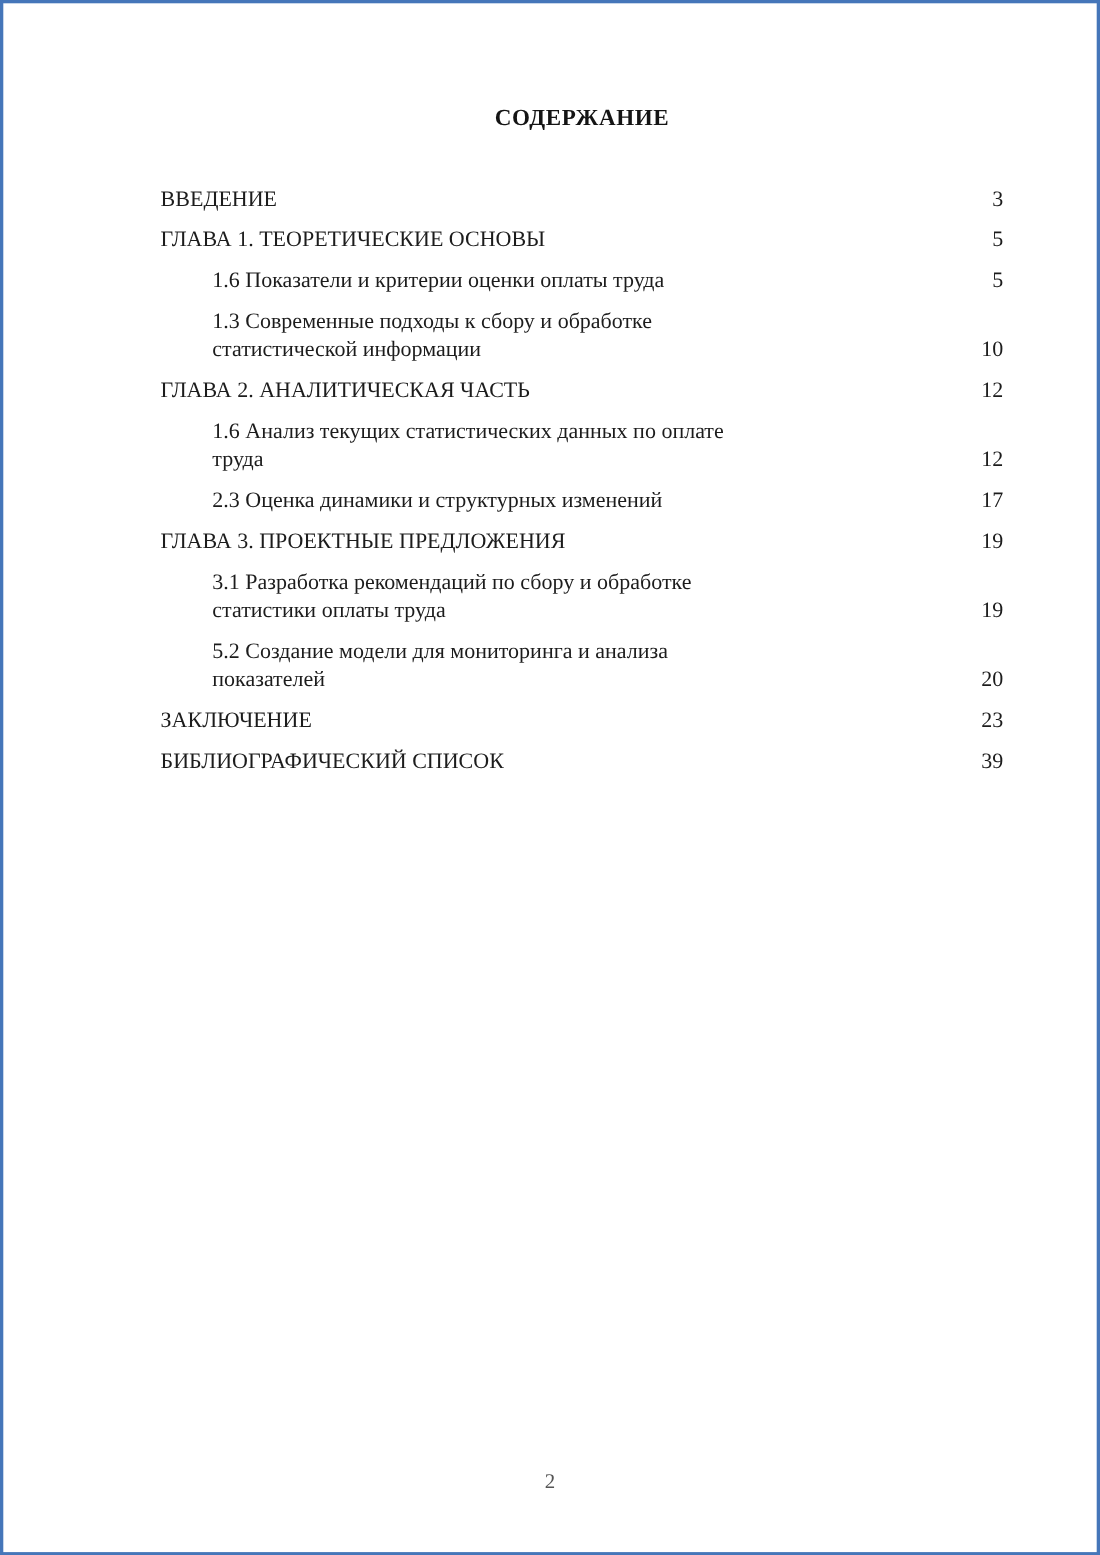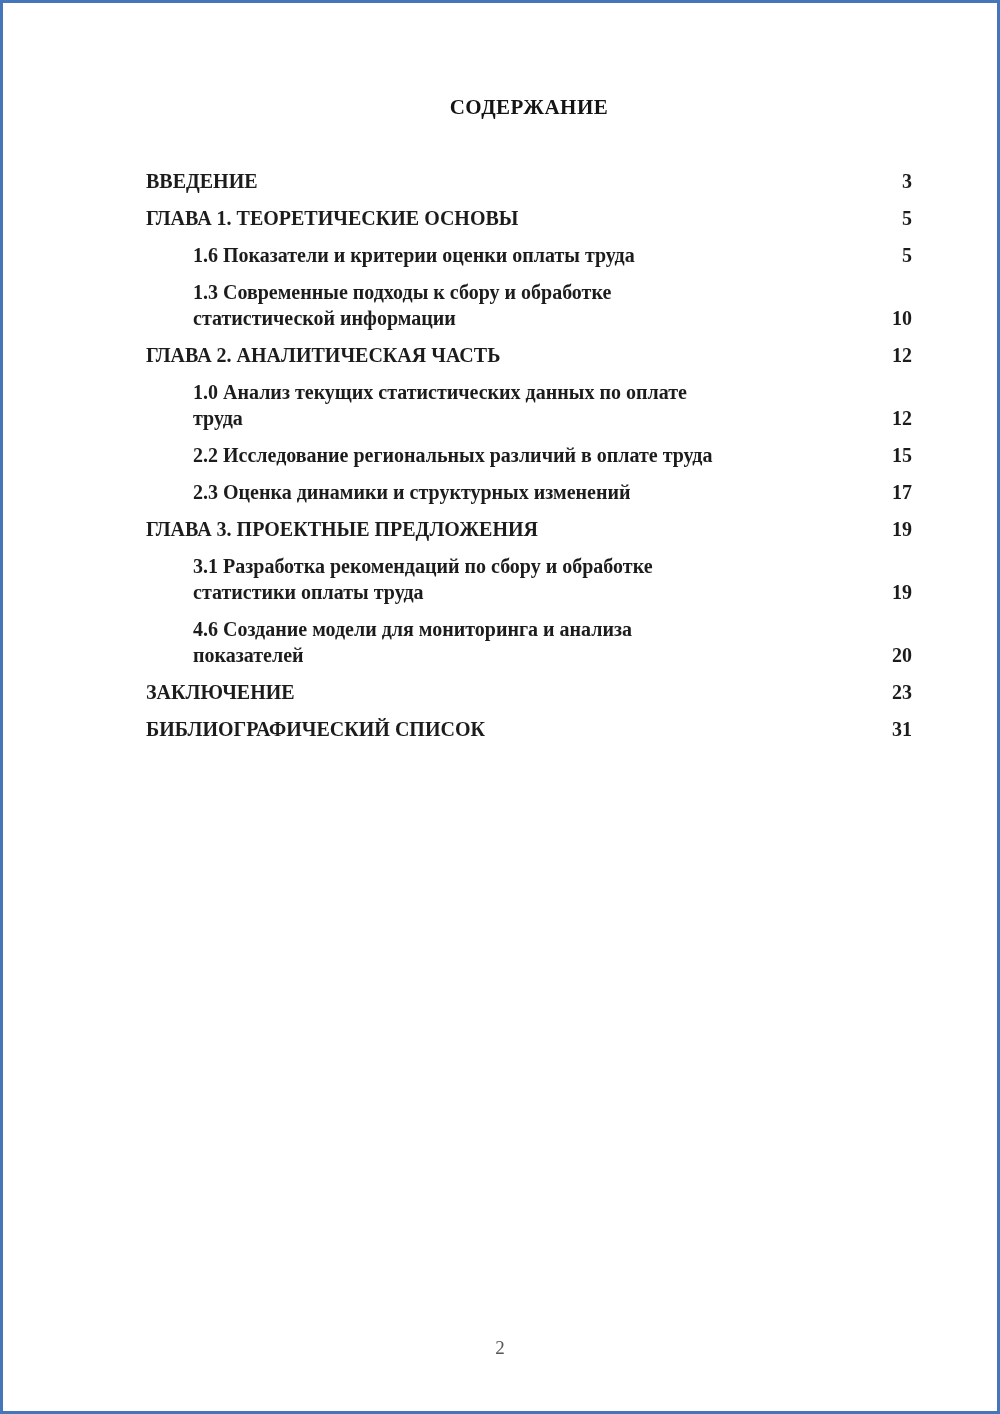--- a/index.html
+++ b/index.html
@@ -28,21 +28,20 @@
   .doc-title {
     text-align: center;
     font-weight: bold;
     font-size: 21px;
     letter-spacing: 0.5px;
     color: #141414;
   }
 
   .toc-list {
     margin-top: 48px;
-    font-weight: bold;
   }
 
   .toc-row {
     display: flex;
     align-items: flex-end;
     margin-bottom: 11px;
     font-size: 20px;
     line-height: 1.3;
   }
 
@@ -101,59 +100,55 @@
 статистической информации</span>
     <span class="toc-page">10</span>
   </div>
 
   <div class="toc-row level-0">
     <span class="toc-label">ГЛАВА 2. АНАЛИТИЧЕСКАЯ ЧАСТЬ</span>
     <span class="toc-page">12</span>
   </div>
 
   <div class="toc-row level-1">
-    <span class="toc-label">1.0 Анализ текущих статистических данных по оплате
+    <span class="toc-label">1.6 Анализ текущих статистических данных по оплате
 труда</span>
     <span class="toc-page">12</span>
   </div>
 
-  <div class="toc-row level-1">
-    <span class="toc-label">2.2 Исследование региональных различий в оплате труда</span>
-    <span class="toc-page">15</span>
-  </div>
 
   <div class="toc-row level-1">
     <span class="toc-label">2.3 Оценка динамики и структурных изменений</span>
     <span class="toc-page">17</span>
   </div>
 
   <div class="toc-row level-0">
     <span class="toc-label">ГЛАВА 3. ПРОЕКТНЫЕ ПРЕДЛОЖЕНИЯ</span>
     <span class="toc-page">19</span>
   </div>
 
   <div class="toc-row level-1">
     <span class="toc-label">3.1 Разработка рекомендаций по сбору и обработке
 статистики оплаты труда</span>
     <span class="toc-page">19</span>
   </div>
 
   <div class="toc-row level-1">
-    <span class="toc-label">4.6 Создание модели для мониторинга и анализа
+    <span class="toc-label">5.2 Создание модели для мониторинга и анализа
 показателей</span>
     <span class="toc-page">20</span>
   </div>
 
 
   <div class="toc-row level-0">
     <span class="toc-label">ЗАКЛЮЧЕНИЕ</span>
     <span class="toc-page">23</span>
   </div>
 
   <div class="toc-row level-0">
     <span class="toc-label">БИБЛИОГРАФИЧЕСКИЙ СПИСОК</span>
-    <span class="toc-page">31</span>
+    <span class="toc-page">39</span>
   </div>
 </div>
   </div>
 
   <div class="page-footer">2</div>
 </div>
 
 </body></html>

